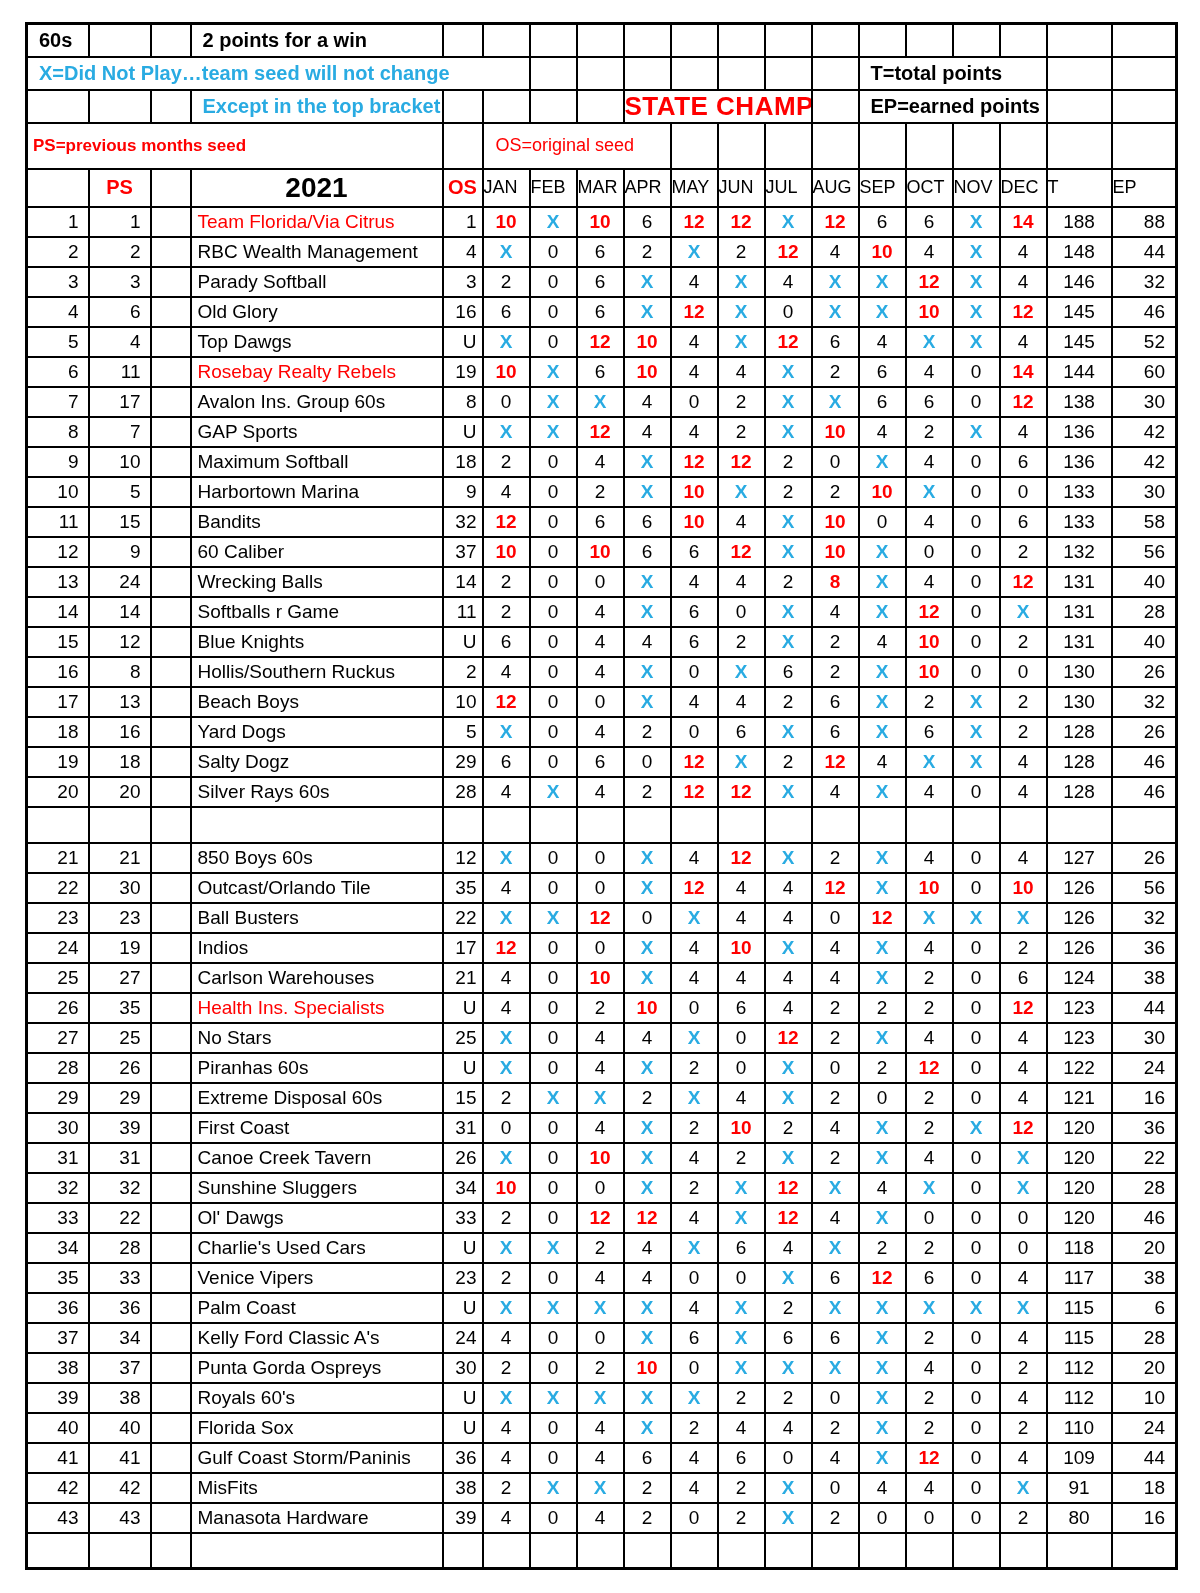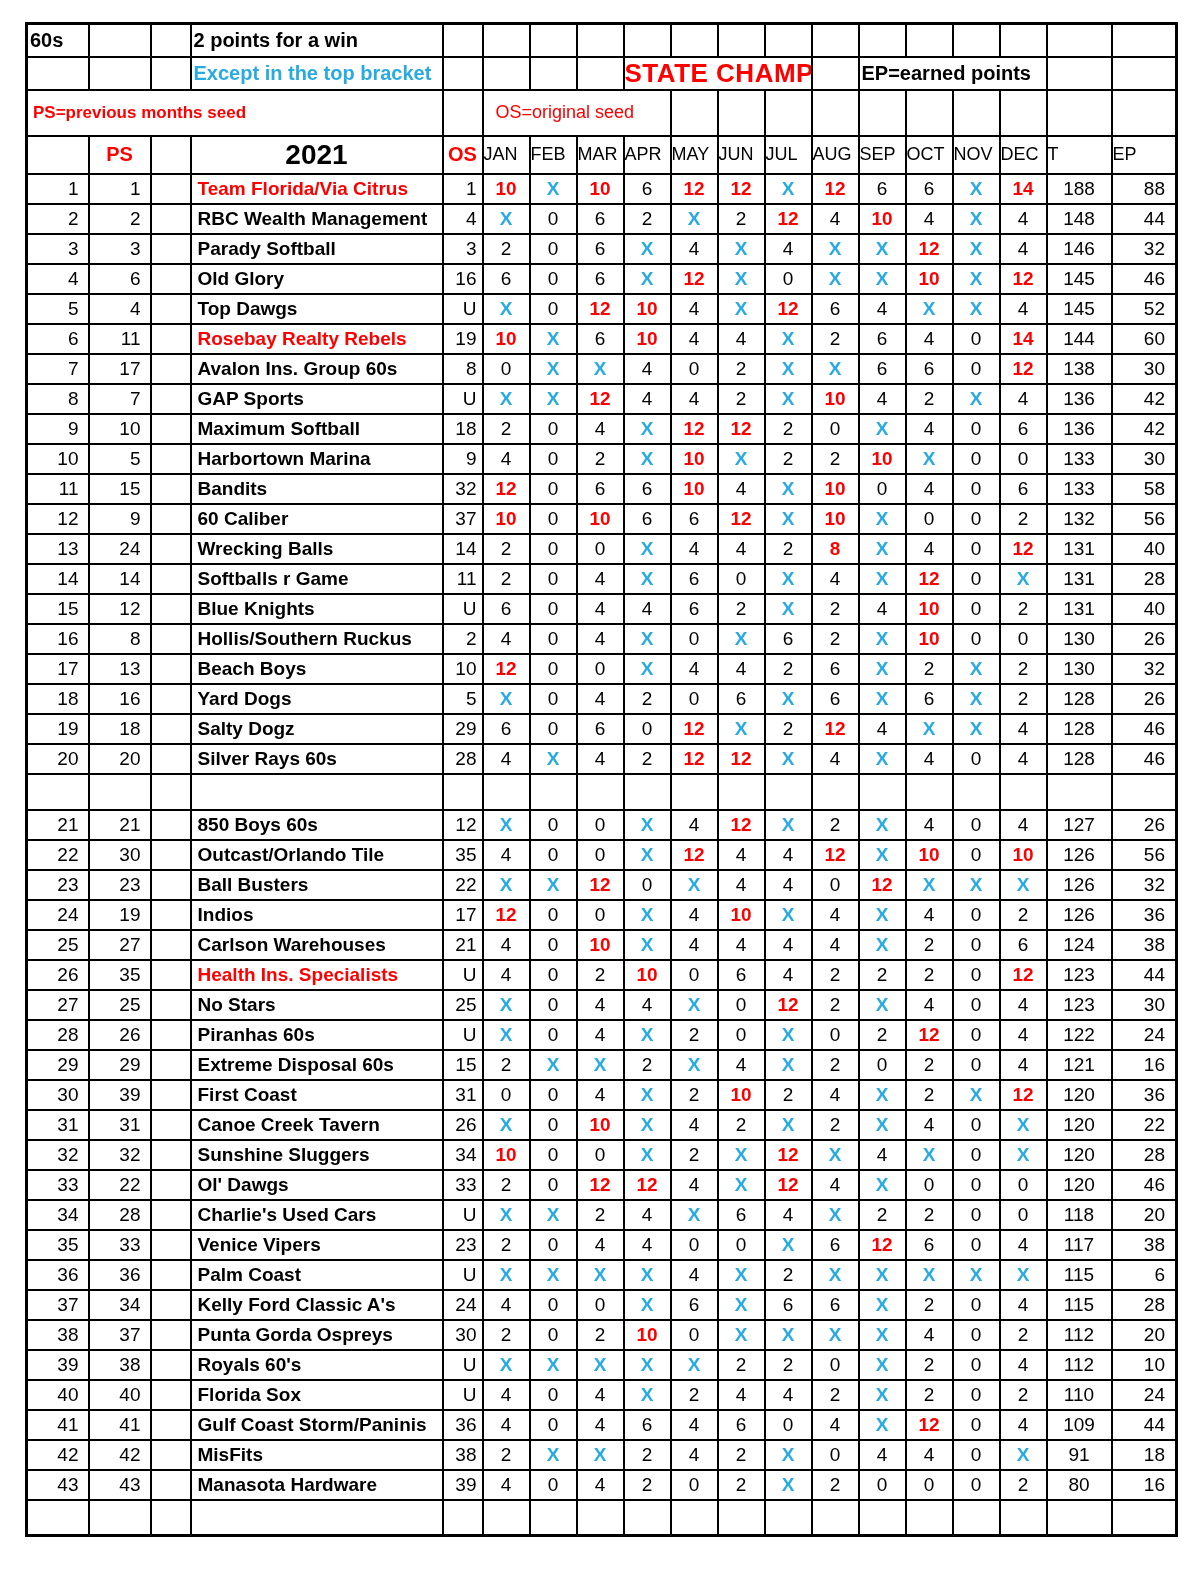--- a/index.html
+++ b/index.html
@@ -7,31 +7,31 @@
   html,body { margin:0; padding:0; background:#ffffff; }
   body { width:1200px; height:1593px; font-family:"Liberation Sans", sans-serif; color:var(--ink); }
   table { border-collapse:collapse; table-layout:fixed; width:1150px; margin:22px 0 0 25px; border:3px solid #000; }
   td { border:2px solid #000; padding:0; overflow:hidden; white-space:nowrap; vertical-align:middle; }
   
   col.c-rank{width:62px} col.c-ps{width:62px} col.c-sp{width:40px} col.c-team{width:252px}
   col.c-os{width:40px} col.c-mon{width:47px} col.c-t{width:65px} col.c-ep{width:65px}
   
   tr.hr1,tr.hr2,tr.hr3{height:33px} tr.hr4{height:46px} tr.hr5{height:38px}
   tr.drow{height:30px} tr.blank{height:36px}
-  .b20 { font-weight:700; font-size:20px; text-align:left; padding-left:2px; }
+  .b20 { font-weight:700; font-size:20px; text-align:left; padding-left:11px; }
   .cyan { color:var(--cyan); }
   .champs { font-weight:700; font-size:26px; color:var(--red); text-align:right; letter-spacing:0.5px; }
   .note-ps { font-weight:700; font-size:17px; color:var(--red); text-align:left; padding-left:5px; }
   .note-os { font-weight:400; font-size:18px; color:var(--red); text-align:left; padding-left:12px; }
   .yr { font-weight:700; font-size:28px; text-align:center;margin-top:48px; }
   .seedh { font-weight:700; font-size:20px; color:var(--red); text-align:center;margin-top:43px; }
   .colh { font-weight:400; font-size:18px; text-align:left; }
   
   .num { font-size:19px; text-align:right; padding-right:9px; }
-  .team { font-size:19px; font-weight:700; text-align:left; padding-left:6px; }
+  .team { font-size:19px; font-weight:400; text-align:left; padding-left:6px; }
   .team.red { color:var(--red); }
   .osv { font-size:19px; text-align:right; padding-right:5px; }
   .mon { font-size:19px; text-align:center; }
   .vx { color:var(--cyan); font-weight:700; }
   .vhi { color:var(--red); font-weight:700; }
   .tot { font-size:19px; text-align:center; }
   .epv { font-size:19px; text-align:right; padding-right:10px;margin-top:44px; }
 </style>
 </head>
 <body>
@@ -73,20 +73,33 @@
         <td></td>
       <td></td>
         <td></td>
       <td></td>
         <td></td>
       <td></td>
         <td></td>
       <td></td>
         <td></td>
     </tr>
+    <tr class="hr2">
+      <td colspan="6" class="b20 cyan">X=Did Not Play…team seed will not change</td>
+      <td></td>
+        <td></td>
+      <td></td>
+        <td></td>
+      <td></td>
+        <td></td>
+      <td></td>
+      <td colspan="4" class="b20">T=total points</td>
+      <td></td>
+        <td></td>
+    </tr>
     <tr class="hr3">
       <td></td>
         <td></td>
       <td></td>
       <td class="b20 cyan">Except in the top bracket</td>
       <td></td>
         <td></td>
       <td></td>
         <td></td>
       <td colspan="4" class="champs">STATE CHAMPS</td>

